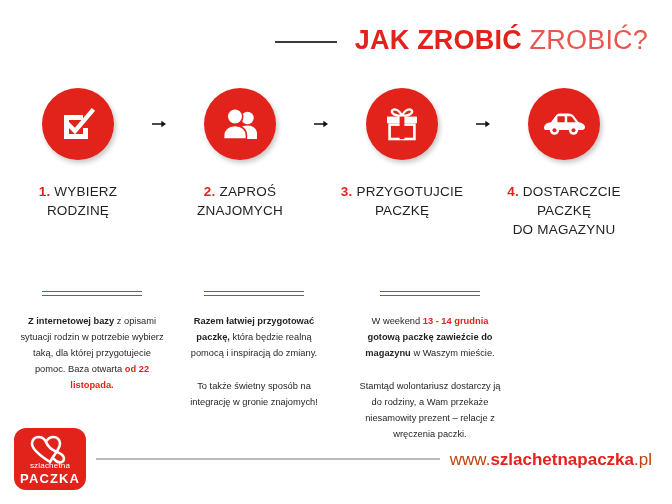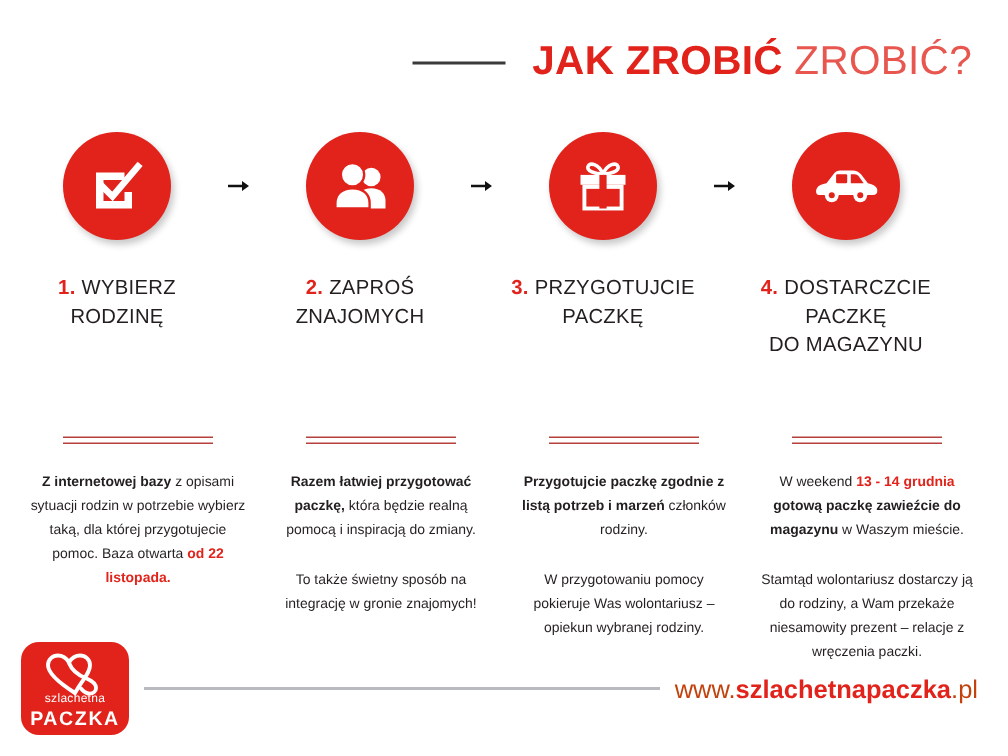--- a/index.html
+++ b/index.html
@@ -308,25 +308,20 @@
   </div>
   <div class="col-spacer"></div>
 
   <div class="col">
     <div class="divider"></div>
     <div class="para"><b>Razem łatwiej przygotować paczkę,</b><span> która będzie realną pomocą i inspiracją do zmiany.</span></div>
     <div class="para"><span>To także świetny sposób na integrację w gronie znajomych!</span></div>
   </div>
   <div class="col-spacer"></div>
 
-  <div class="col">
-    <div class="divider"></div>
-    <div class="para"><b>Przygotujcie paczkę zgodnie z listą potrzeb i marzeń</b><span> członków rodziny.</span></div>
-    <div class="para"><span>W przygotowaniu pomocy pokieruje Was wolontariusz – opiekun wybranej rodziny.</span></div>
-  </div>
   <div class="col-spacer"></div>
 
   <div class="col">
     <div class="divider"></div>
     <div class="para"><span>W weekend </span><span class="red">13 - 14 grudnia</span><b> gotową paczkę zawieźcie do magazynu</b><span> w Waszym mieście.</span></div>
     <div class="para"><span>Stamtąd wolontariusz dostarczy ją do rodziny, a Wam przekaże niesamowity prezent – relacje z wręczenia paczki.</span></div>
   </div>
 
 </div>
 

